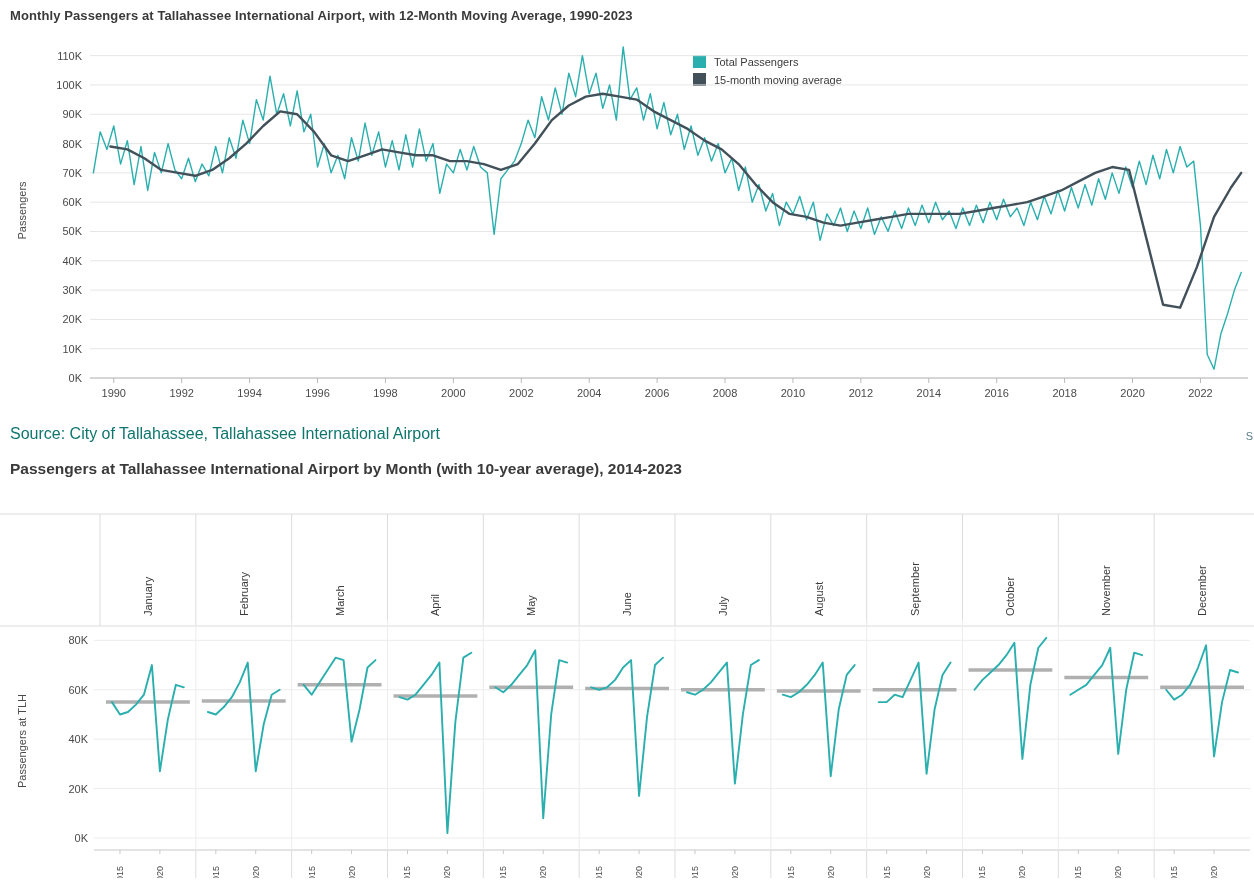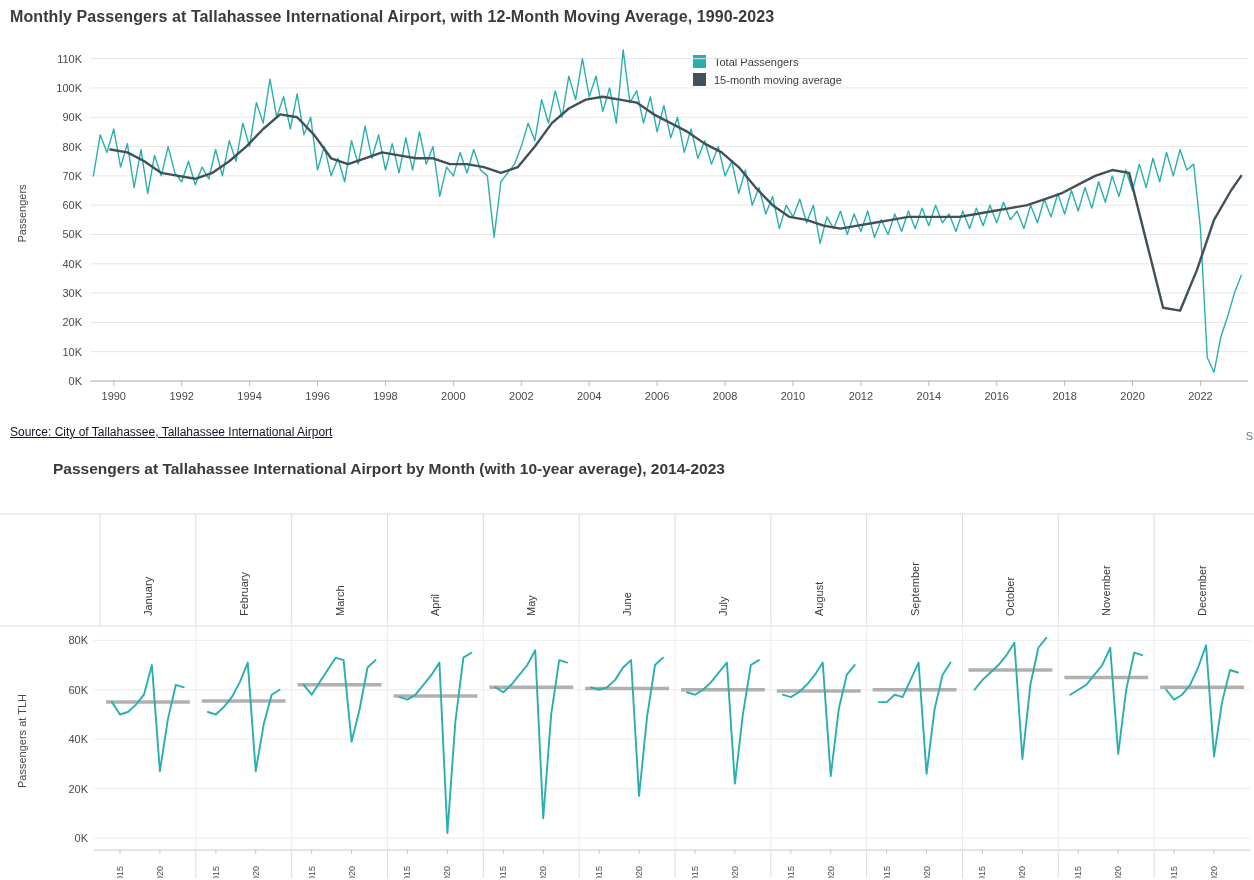--- a/index.html
+++ b/index.html
@@ -16,21 +16,21 @@
     position: relative;
   }
   .panel {
     position: absolute;
     left: 0;
     width: 1254px;
   }
   
   #panel-top { top: 0; height: 448px; }
   .chart-title {
-    font-size: 16px;
+    font-size: 13px;
     font-weight: bold;
     color: #3a3a3a;
     padding: 8px 0 0 10px;
     letter-spacing: .1px;
   }
   .legend {
     position: absolute;
     left: 693px;
     top: 31px;
     font-size: 11px;
@@ -56,39 +56,37 @@
   }
   .tick-small {
     font-size: 9px;
     fill: #4a4a4a;
     font-family: "Liberation Sans", sans-serif;
   }
   .source-note {
     position: absolute;
     left: 10px;
     top: 425px;
-    font-size: 12px;
-    color: #0f172a;
-    text-decoration: underline;
+    font-size: 16px;
+    color: #0f766e;
   }
   .edge-note {
     position: absolute;
     right: 1px;
     top: 430px;
     font-size: 11px;
     color: #5a7d8c;
   }
   
   #panel-bottom { top: 450px; height: 430px; }
   .chart-title2 {
     font-size: 15.5px;
     font-weight: bold;
     color: #3a3a3a;
     padding: 10px 0 0 10px;
-    margin-left: 43px;
   }
   .month-label {
     font-size: 11px;
     fill: #3a3a3a;
     font-family: "Liberation Sans", sans-serif;
   }
   svg { display: block; }
 </style>
 </head>
 <body>

